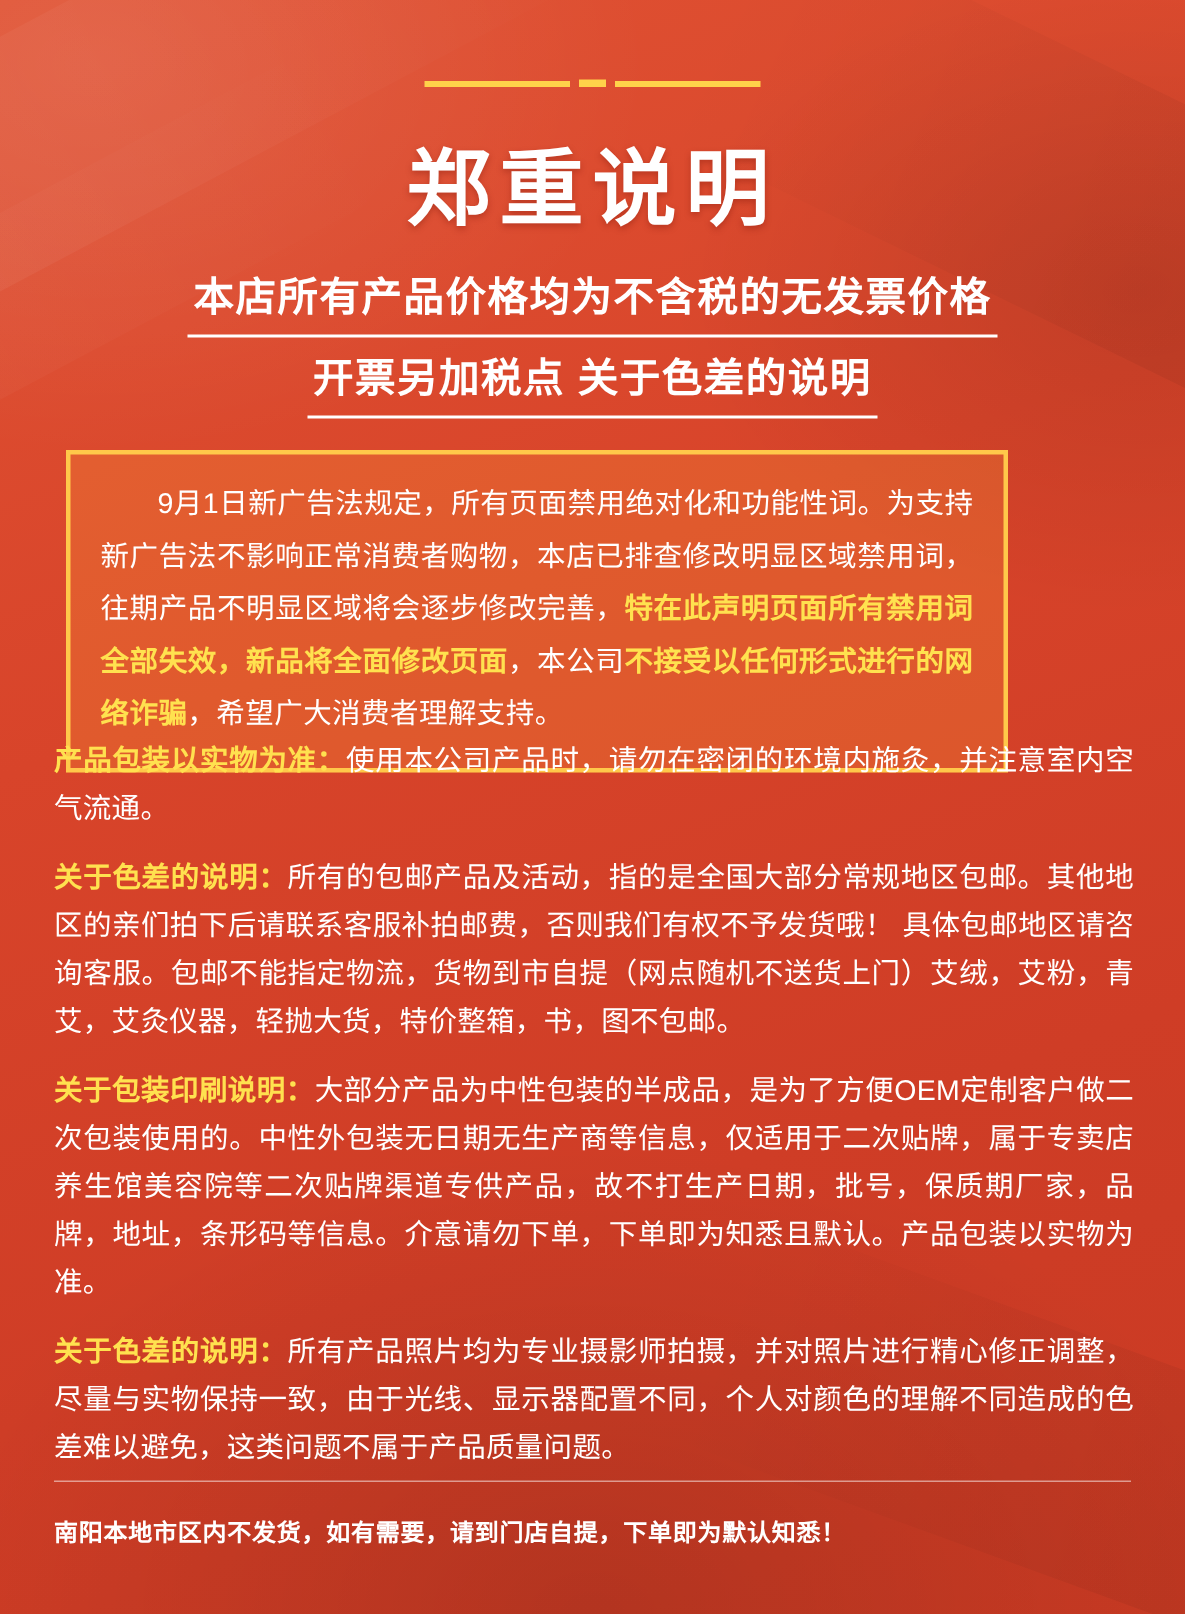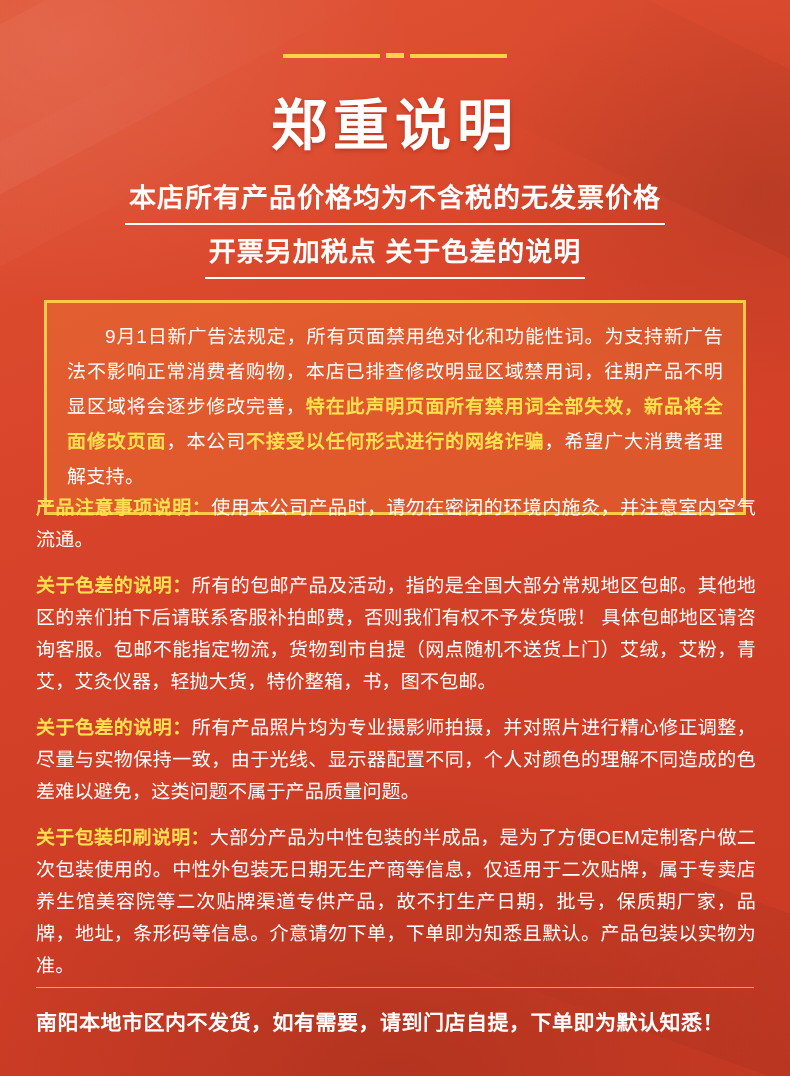--- a/index.html
+++ b/index.html
@@ -93,21 +93,21 @@
     margin: 0 auto;
     border-bottom: 2px solid #ffffff;
     padding: 0 4px 3px 4px;
   }
   .subtitle-line + .subtitle-line { margin-top: 5px; }
 
   .notice-box {
     position: absolute;
     top: 300px;
     left: 44px;
-    width: 702px;
+    width: 628px;
     box-sizing: border-box;
     border: 3px solid #ffc84a;
     background: rgba(255, 168, 60, 0.22);
     padding: 16px 20px 18px 20px;
     color: #ffffff;
     font-size: 19px;
     line-height: 35px;
     text-align: justify;
     letter-spacing: 0.3px;
   }
@@ -137,21 +137,21 @@
     bottom: 88px;
     height: 1px;
     background: rgba(255,255,255,0.5);
   }
   .footer-note {
     position: absolute;
     left: 36px;
     right: 36px;
     bottom: 36px;
     color: #ffffff;
-    font-size: 21px;
+    font-size: 16px;
     font-weight: bold;
     line-height: 34px;
     letter-spacing: 0.5px;
   }
 </style>
 </head>
 <body>
 
 <div class="page">
 
@@ -173,34 +173,34 @@
     <span class="subtitle-line">开票另加税点  关于色差的说明</span>
   </div>
 
   <div class="notice-box">
     <span class="indent"></span><span>9月1日新广告法规定，所有页面禁用绝对化和功能性词。为支持新广告法不影响正常消费者购物，本店已排查修改明显区域禁用词，往期产品不明显区域将会逐步修改完善，</span><b>特在此声明页面所有禁用词全部失效，新品将全面修改页面</b><span>，本公司</span><b>不接受以任何形式进行的网络诈骗</b><span>，希望广大消费者理解支持。</span>
   </div>
 
   <div class="sections">
 
     <div class="section">
-      <span class="lead">产品注意事项说明：</span><span>使用本公司产品时，请勿在密闭的环境内施灸，并注意室内空气流通。</span>
+      <span class="lead">产品包装以实物为准：</span><span>使用本公司产品时，请勿在密闭的环境内施灸，并注意室内空气流通。</span>
     </div>
 
     <div class="section">
       <span class="lead">关于色差的说明：</span><span>所有的包邮产品及活动，指的是全国大部分常规地区包邮。其他地区的亲们拍下后请联系客服补拍邮费，否则我们有权不予发货哦！ 具体包邮地区请咨询客服。包邮不能指定物流，货物到市自提（网点随机不送货上门）艾绒，艾粉，青艾，艾灸仪器，轻抛大货，特价整箱，书，图不包邮。</span>
     </div>
 
     <div class="section">
+      <span class="lead">关于包装印刷说明：</span><span>大部分产品为中性包装的半成品，是为了方便OEM定制客户做二次包装使用的。中性外包装无日期无生产商等信息，仅适用于二次贴牌，属于专卖店养生馆美容院等二次贴牌渠道专供产品，故不打生产日期，批号，保质期厂家，品牌，地址，条形码等信息。介意请勿下单，下单即为知悉且默认。产品包装以实物为准。</span>
+    </div>
+
+    <div class="section">
       <span class="lead">关于色差的说明：</span><span>所有产品照片均为专业摄影师拍摄，并对照片进行精心修正调整，尽量与实物保持一致，由于光线、显示器配置不同，个人对颜色的理解不同造成的色差难以避免，这类问题不属于产品质量问题。</span>
     </div>
 
-    <div class="section">
-      <span class="lead">关于包装印刷说明：</span><span>大部分产品为中性包装的半成品，是为了方便OEM定制客户做二次包装使用的。中性外包装无日期无生产商等信息，仅适用于二次贴牌，属于专卖店养生馆美容院等二次贴牌渠道专供产品，故不打生产日期，批号，保质期厂家，品牌，地址，条形码等信息。介意请勿下单，下单即为知悉且默认。产品包装以实物为准。</span>
-    </div>
-
   </div>
 
   <div class="footer-rule"></div>
 
   <div class="footer-note">南阳本地市区内不发货，如有需要，请到门店自提，下单即为默认知悉！</div>
 
 </div>
 
 </body></html>

